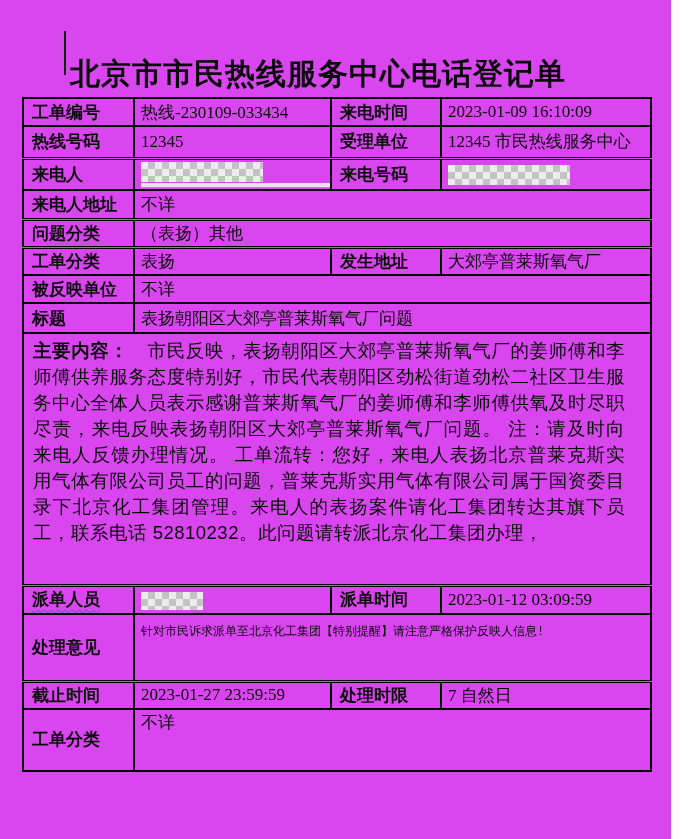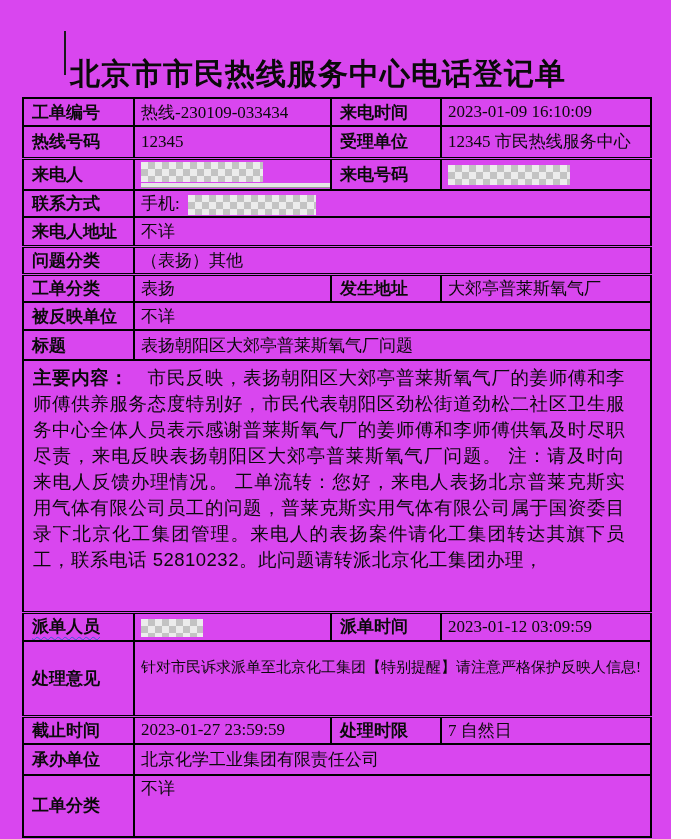--- a/index.html
+++ b/index.html
@@ -39,22 +39,22 @@
   .opinion-row td{height:60px;vertical-align:top;}
   .status-row td{height:58px;vertical-align:top;}
 
   .content-cell{
     font-family:"Liberation Sans","DejaVu Sans",sans-serif;
     white-space:normal;font-size:18.5px;line-height:26px;
     text-align:justify;padding:4px 25px 4px 9px;letter-spacing:0.5px;
   }
   .content-label{font-weight:bold;}
   .opinion-cell{
-    font-family:Liberation Serif, serif;
-    white-space:normal;font-size:15px;line-height:26px;padding-top:12px;
+    font-family:Liberation Mono, monospace;
+    white-space:normal;font-size:12px;line-height:26px;padding-top:4px;
   }
 
   .mosaic{
     display:inline-block;vertical-align:middle;
     background-color:#d5d5d5;
     background:repeating-conic-gradient(#c3c3c3 0% 25%, #ececec 0% 50%) 0 0 / 14px 14px;
   }
   .mosaic-caller{width:122px;height:20px;}
   .mosaic-tail{display:block;width:190px;height:4px;background:#e6e6e6;border-bottom:1px solid #9a9a9a;margin-top:1px;}
   .mosaic-caller-no{width:122px;height:20px;}
@@ -105,27 +105,20 @@
       <td>
         <span class="mosaic mosaic-caller"></span>
         <span class="mosaic-tail"></span>
       </td>
       <th>来电号码</th>
       <td>
         <span class="mosaic mosaic-caller-no"></span>
       </td>
     </tr>
 
-    <tr class="h26">
-      <th>联系方式</th>
-      <td colspan="3">
-        <span>手机:</span>
-        <span class="mosaic mosaic-phone"></span>
-      </td>
-    </tr>
 
     <tr class="h30">
       <th>来电人地址</th>
       <td colspan="3">不详</td>
     </tr>
 
     <tr class="h26 dsep">
       <th>问题分类</th>
       <td colspan="3">（表扬）其他</td>
     </tr>
@@ -167,24 +160,20 @@
       <td colspan="3" class="wrap opinion-cell">针对市民诉求派单至北京化工集团【特别提醒】请注意严格保护反映人信息!</td>
     </tr>
 
     <tr class="h24 dsep">
       <th>截止时间</th>
       <td>2023-01-27 23:59:59</td>
       <th>处理时限</th>
       <td>7 自然日</td>
     </tr>
 
-    <tr class="h31">
-      <th>承办单位</th>
-      <td colspan="3">北京化学工业集团有限责任公司</td>
-    </tr>
 
     <tr class="status-row">
       <th>工单分类</th>
       <td colspan="3">不详</td>
     </tr>
 
   </tbody>
     </table>
 </div>
 

